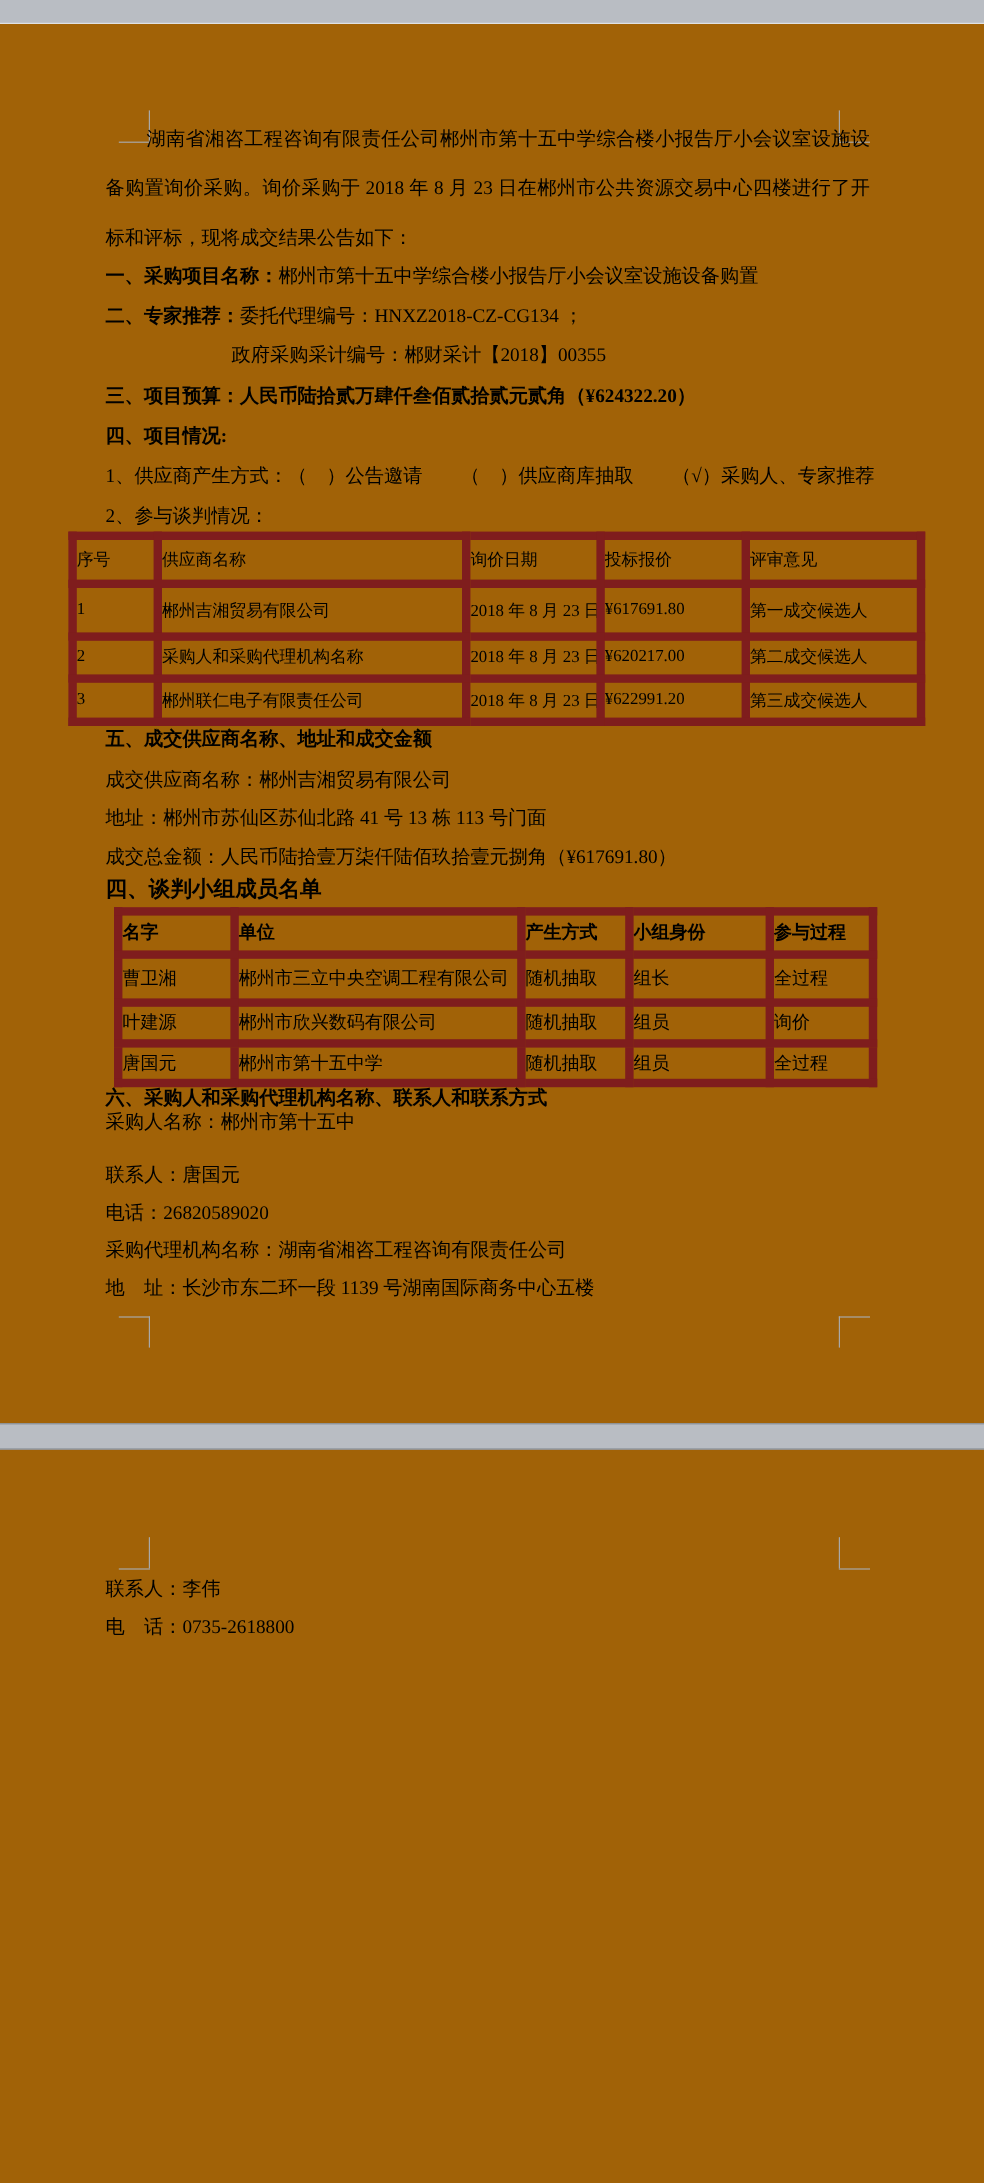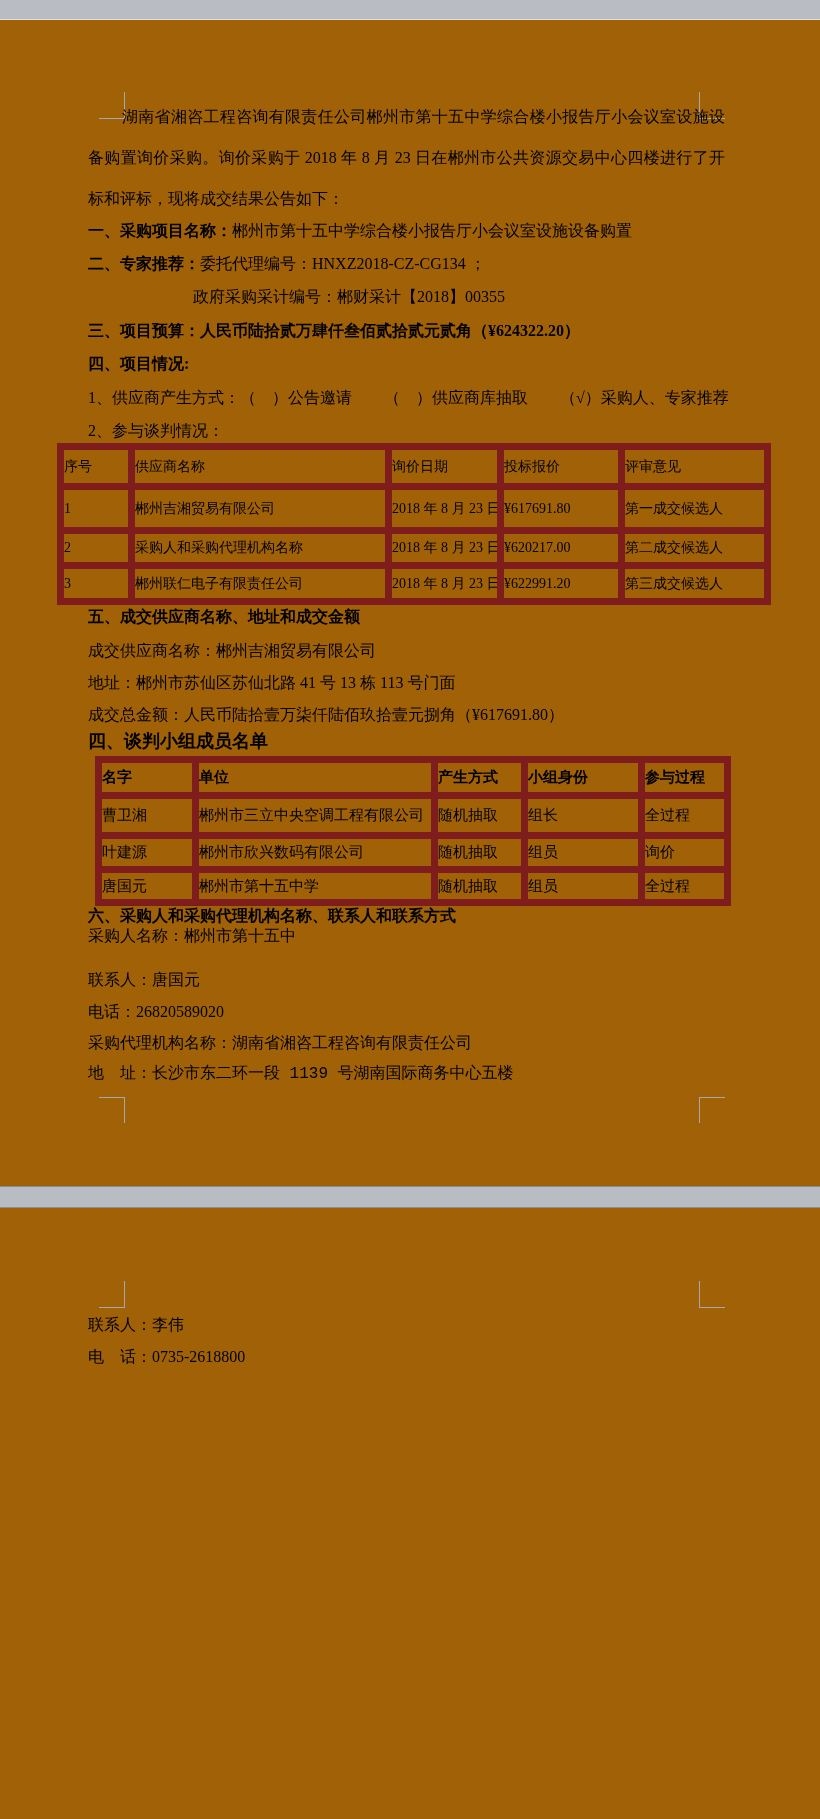--- a/index.html
+++ b/index.html
@@ -147,21 +147,21 @@
         <td>全过程</td>
       </tr>
     </tbody>
       </table>
 
     <div class="tline b" style="top:906px;">六、采购人和采购代理机构名称、联系人和联系方式</div>
     <div class="tline" style="top:926px;">采购人名称：郴州市第十五中</div>
     <div class="tline" style="top:970px;">联系人：唐国元</div>
     <div class="tline" style="top:1002px;">电话：26820589020</div>
     <div class="tline" style="top:1033px;">采购代理机构名称：湖南省湘咨工程咨询有限责任公司</div>
-    <div class="tline" style="top:1064px;font-family:Liberation Mono, monospace;">地　址：长沙市东二环一段 1139 号湖南国际商务中心五楼</div>
+    <div class="tline" style="top:1064px;">地　址：长沙市东二环一段 1139 号湖南国际商务中心五楼</div>
   </div>
 
   <div class="chrome-bar pagegap"></div>
 
   <div>
     <div class="cm" style="left:124px; top:1281px; width:1px; height:26px;"></div>
     <div class="cm" style="left:99px; top:1307px; width:26px; height:1px;"></div>
     <div class="cm" style="left:699px; top:1281px; width:1px; height:26px;"></div>
     <div class="cm" style="left:699px; top:1307px; width:26px; height:1px;"></div>
 

